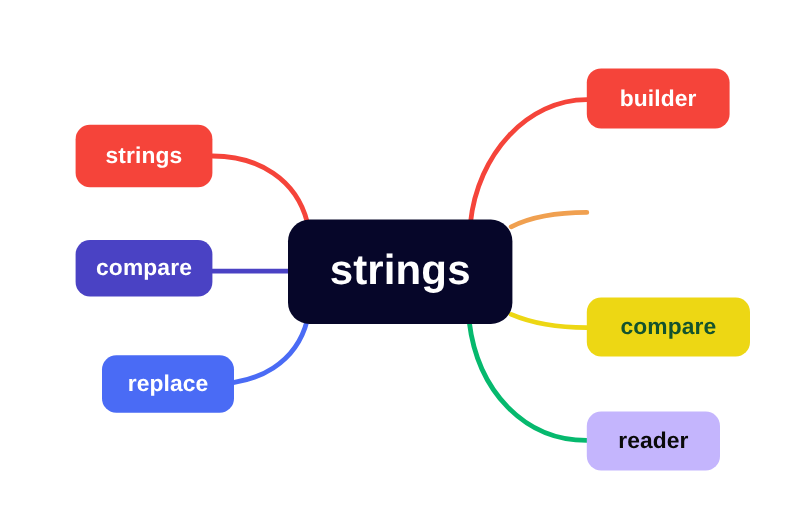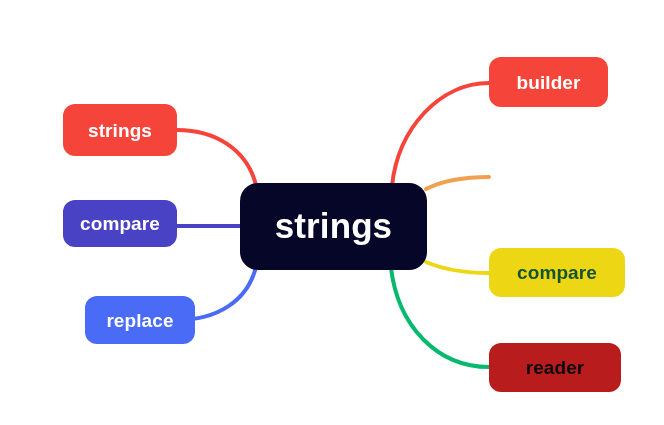--- a/index.html
+++ b/index.html
@@ -81,16 +81,16 @@
     </div>
     <div class="node branch-node" style="left: 55px; top: 296px; width: 110px; height: 48px; background: rgb(74, 107, 245); color: rgb(255, 255, 255); margin-left: 30px;">
       <span class="node-label">replace</span>
     </div>
     <div class="node branch-node" style="left: 489px; top: 57px; width: 119px; height: 50px; background: rgb(245, 68, 58); color: rgb(255, 255, 255);">
       <span class="node-label">builder</span>
     </div>
     <div class="node branch-node" style="left: 489px; top: 248px; width: 136px; height: 49px; background: rgb(237, 215, 20); color: #14532d;">
       <span class="node-label">compare</span>
     </div>
-    <div class="node branch-node" style="left: 489px; top: 343px; width: 132px; height: 49px; background: #b91c1c; color: rgb(10, 10, 10);">
+    <div class="node branch-node" style="left: 489px; top: 343px; width: 111px; height: 49px; background: #c4b5fd; color: rgb(10, 10, 10);">
       <span class="node-label">reader</span>
     </div>
   </div>
 
 </body></html>

